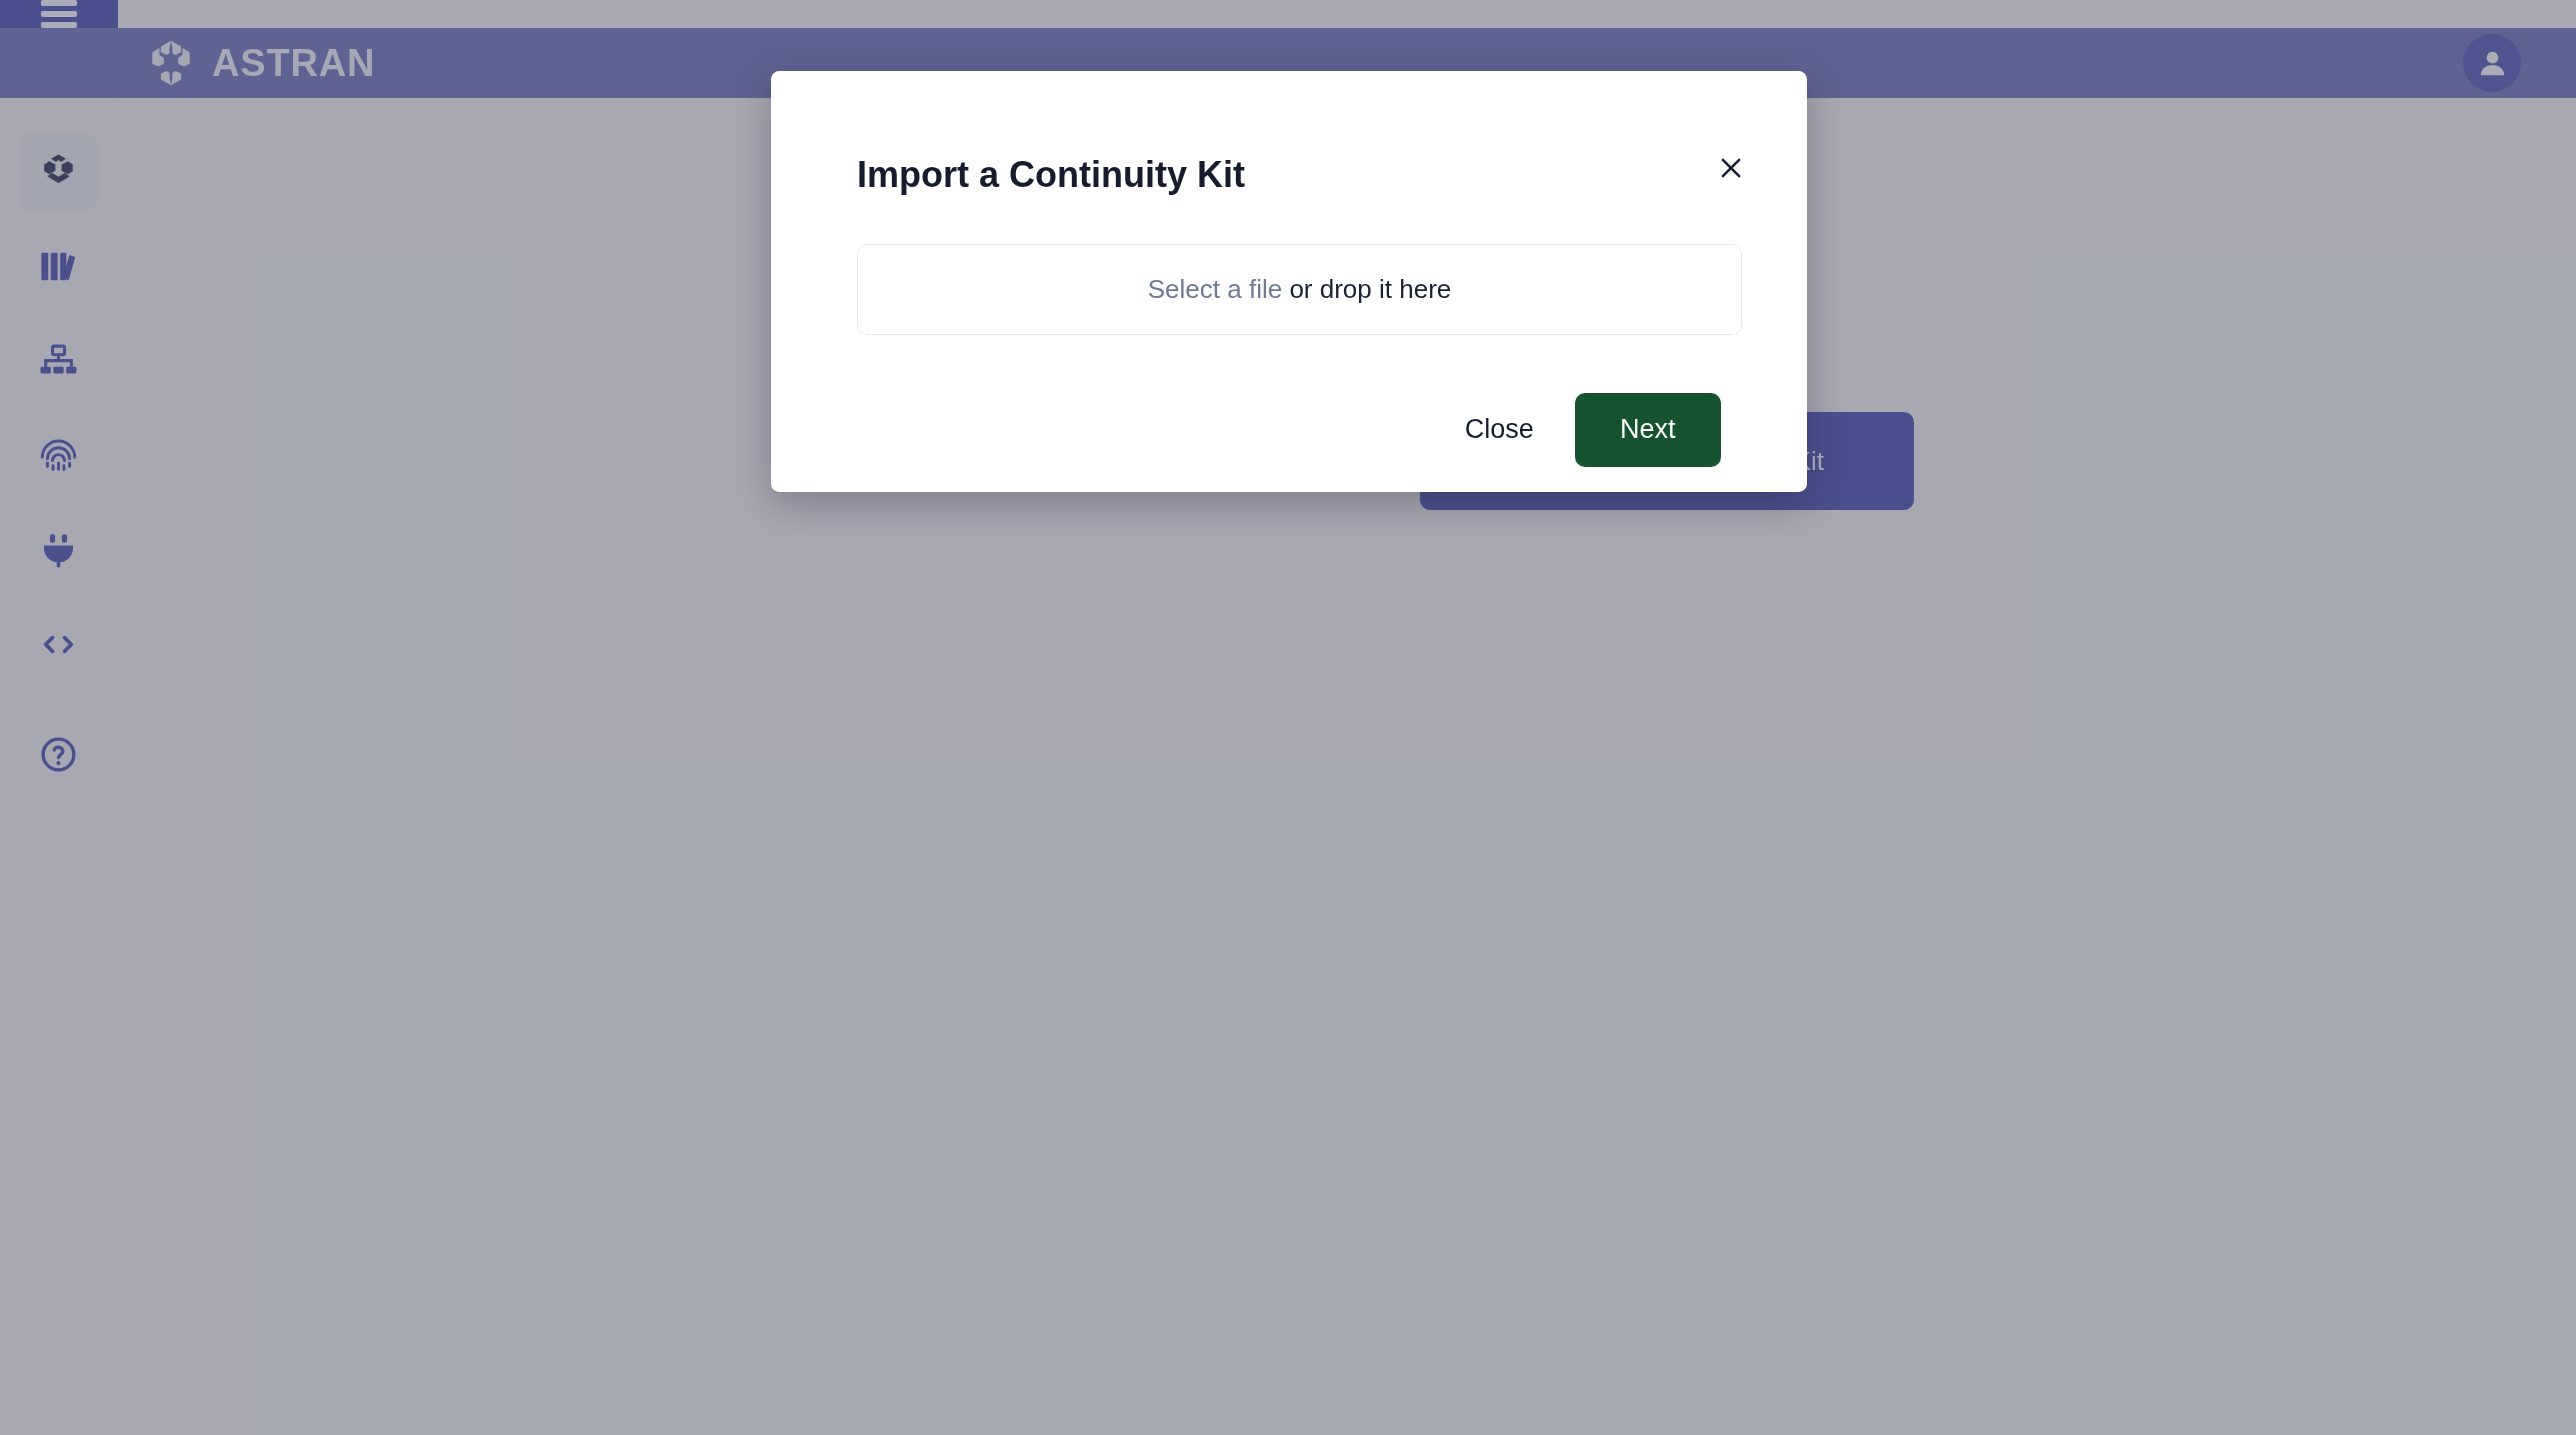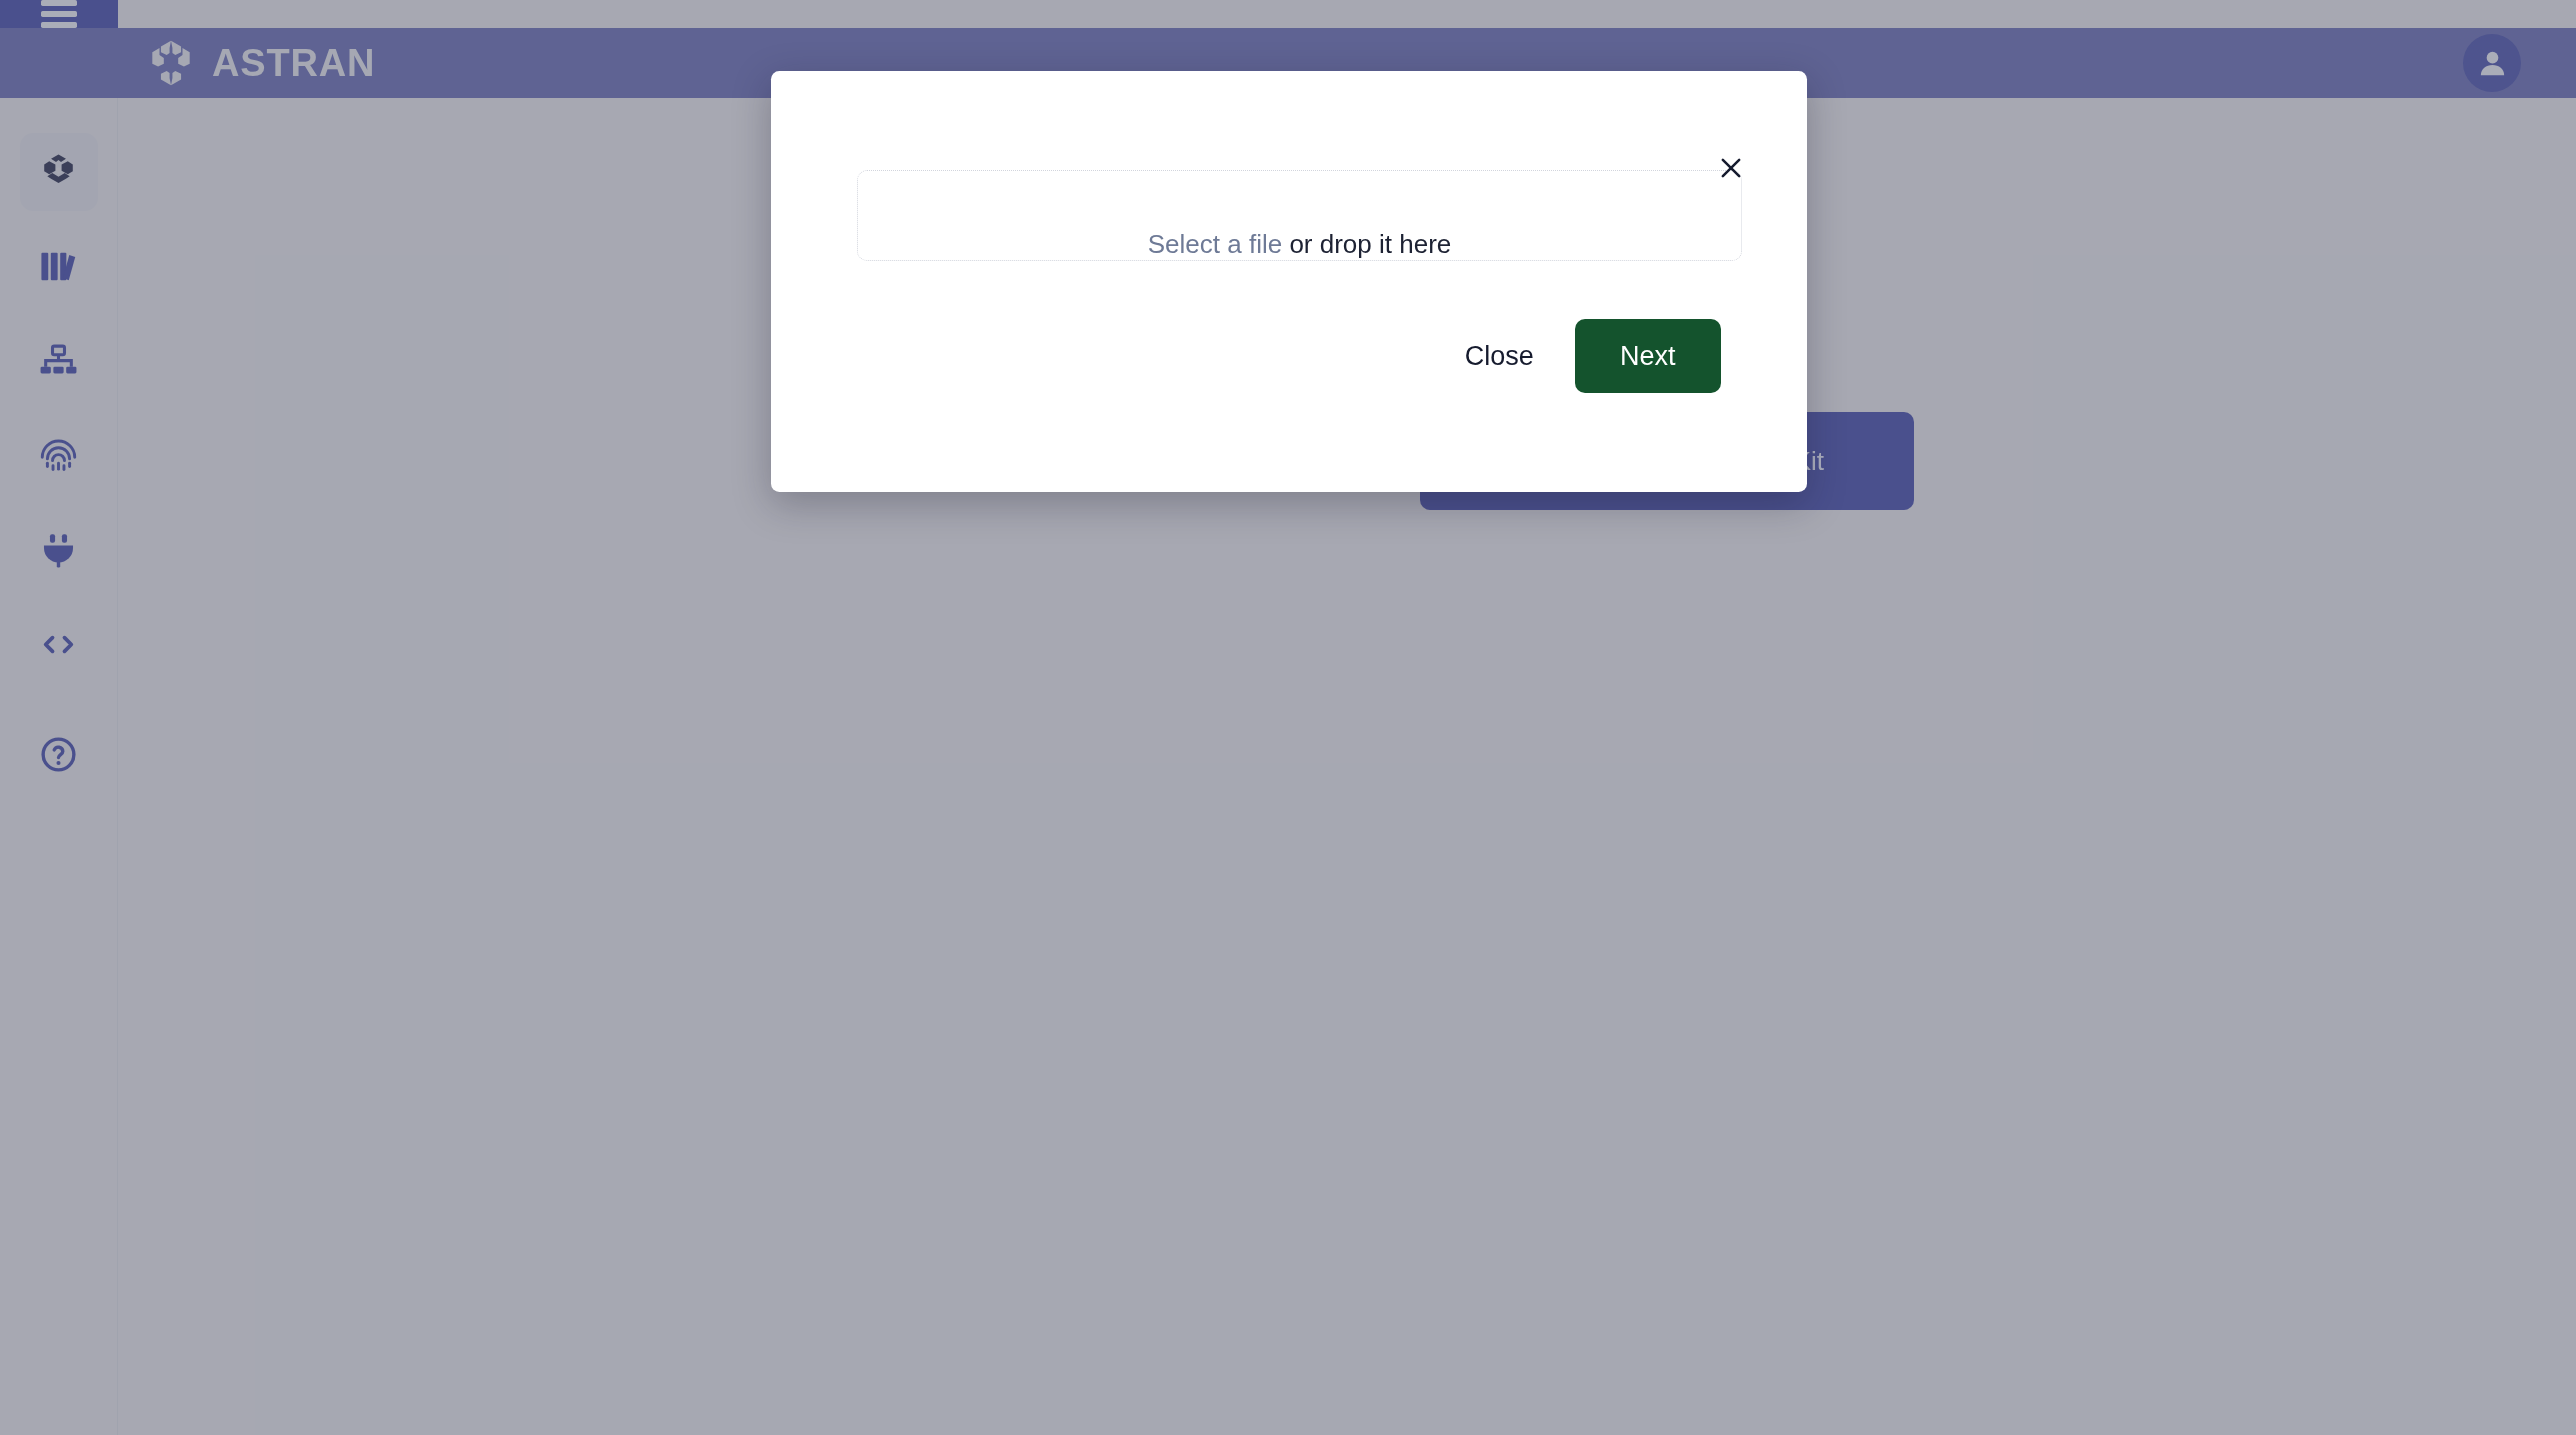--- a/index.html
+++ b/index.html
@@ -210,21 +210,21 @@
     font-size: 36px;
     font-weight: 700;
     margin-top: 31.5px;
   }
   .dropzone {
     margin-top: 48px;
     height: 91px;
     border: 1.7px dotted #d2d5dd;
     border-radius: 10px;
     display: flex;
-    align-items: flex-end;
+    align-items: center;
     justify-content: center;
     cursor: pointer;
   }
   .dz-text { font-size: 26px; color: #1d2233; }
   .dz-link { color: #6e7a96; }
   .modal-actions {
     margin-top: 58px;
     display: flex;
     justify-content: flex-end;
     gap: 13.3px;
@@ -389,20 +389,21 @@
 
 <div class="overlay"></div>
 
 <div class="modal">
   <button class="modal-close">
     <svg viewBox="0 0 24 24">
       <path d="M5 5 L19 19 M19 5 L5 19" fill="none" stroke="#161b2e" stroke-width="2.2" stroke-linecap="round"></path>
     </svg>
   </button>
 
+  <div class="modal-title">Import a Continuity Kit</div>
 
   <div class="dropzone">
     <span class="dz-text">
       <span class="dz-link">Select a file</span><span> or drop it here</span>
     </span>
   </div>
 
   <div class="modal-actions">
     <button class="btn-close-text">Close</button>
     <button class="btn-next">Next</button>

